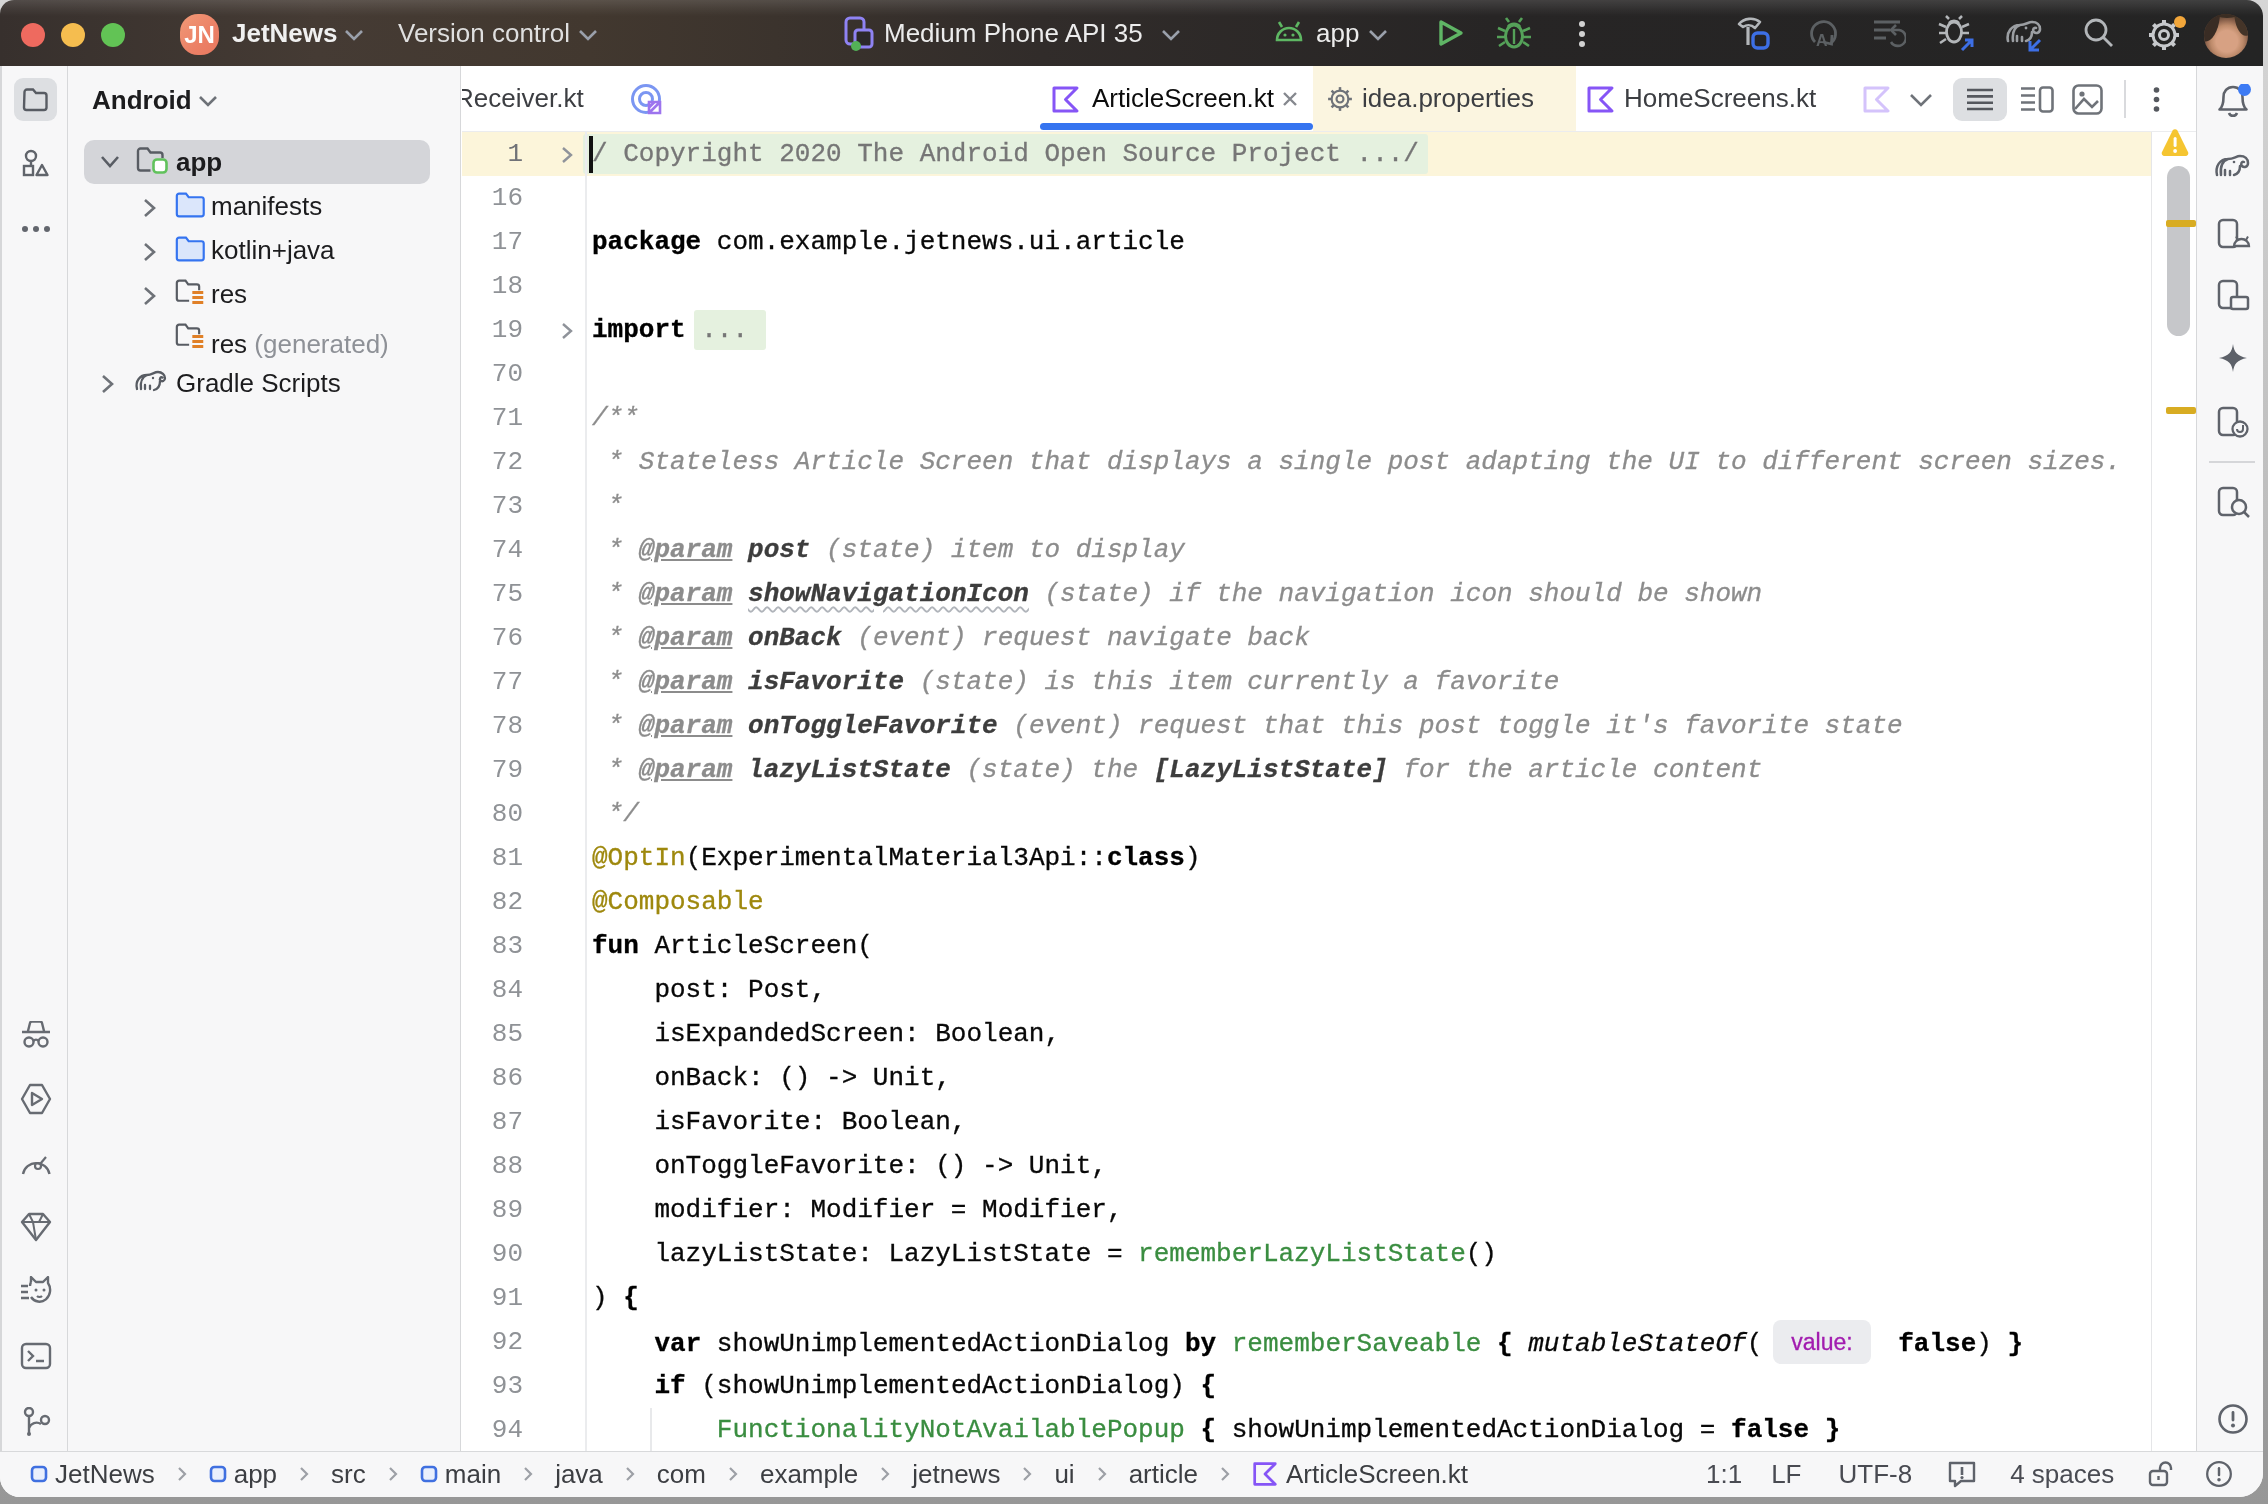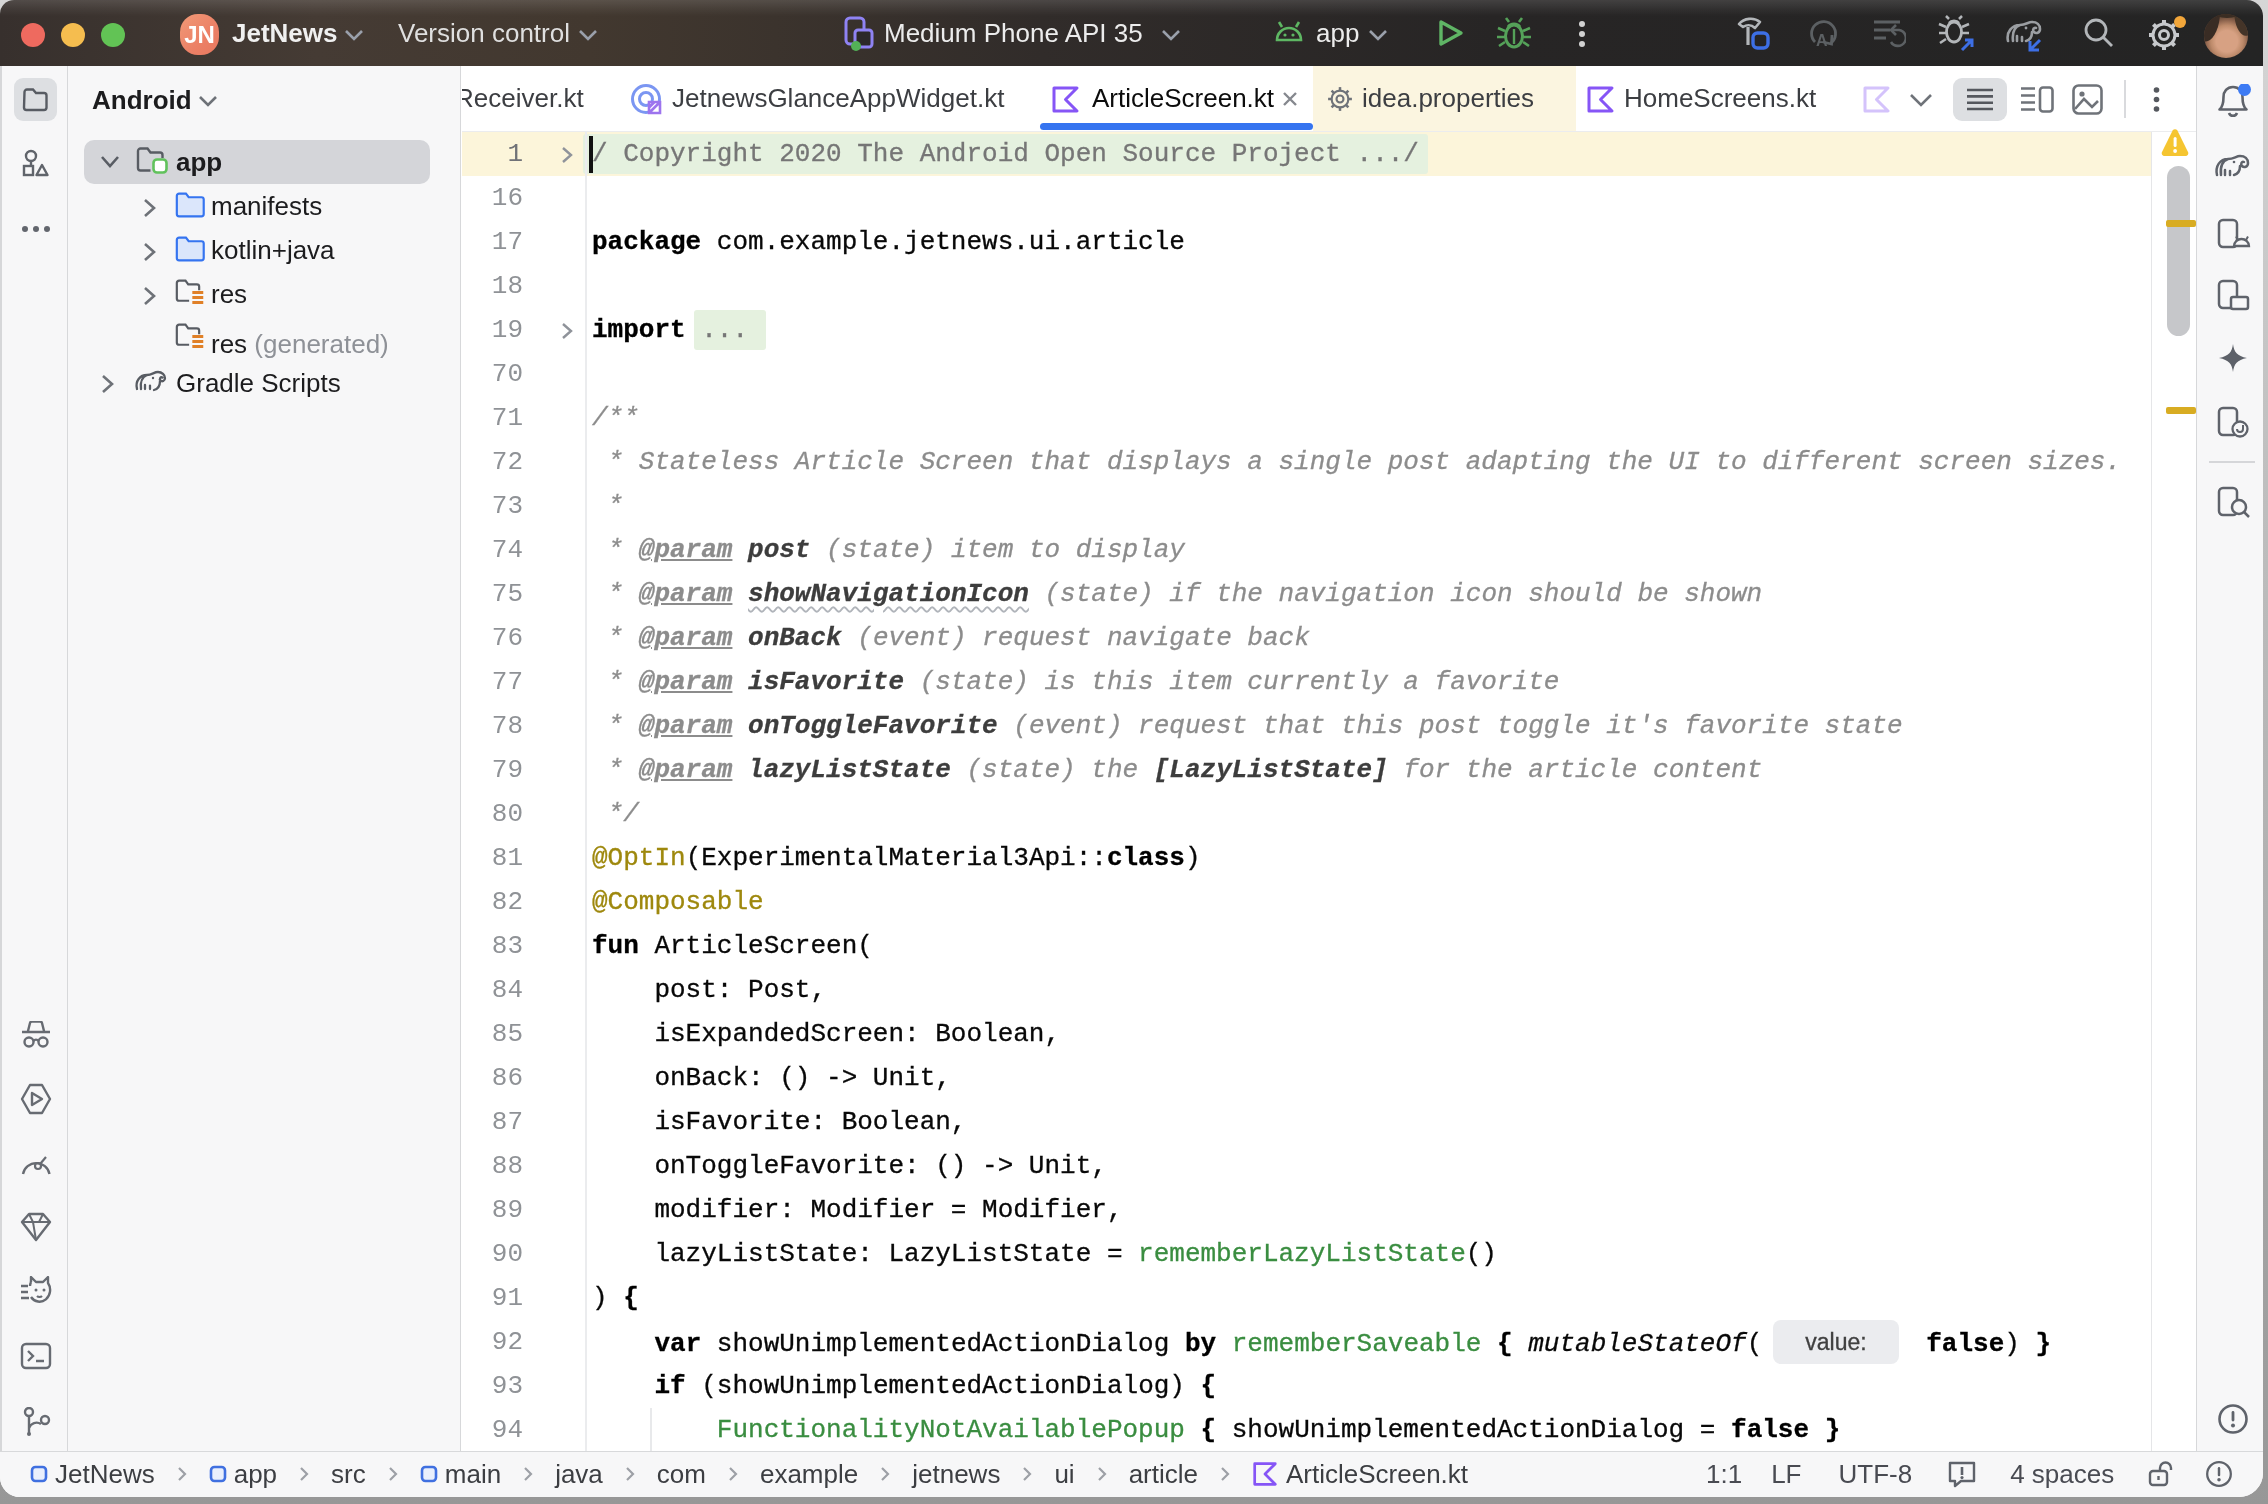--- a/index.html
+++ b/index.html
@@ -26,21 +26,21 @@
 .ann{color:#9e880d}
 .fn{color:#3a8d40}
 .cm{color:#8c8c8c;font-style:italic}
 .cmb{color:#3d3d3d;font-weight:bold;font-style:italic}
 .tag{color:#8c8c8c;font-weight:bold;font-style:italic;text-decoration:underline}
 .und{}
 .it{font-style:italic}
 .caretrow{position:absolute;left:462px;top:132px;width:1689px;height:44px;background:#fcf5da}
 .foldbg{position:absolute;background:#e5f1df;border-radius:3px}
 .caret{position:absolute;left:589px;top:136px;width:4px;height:37px;background:#111}
-.hint{display:inline-block;background:#ebecef;color:#404040;border-radius:8px;font-family:"Liberation Sans",sans-serif;font-size:23px;padding:0 32px;margin:0 12px 0 11px;vertical-align:1px}
+.hint{display:inline-block;background:#ebecef;color:#a21caf;border-radius:8px;font-family:"Liberation Sans",sans-serif;font-size:23px;padding:0 18px;margin:0 12px 0 11px;vertical-align:1px}
 
 .trow{position:absolute;height:44px;line-height:44px;font-size:26px;color:#1c1c1e;white-space:pre}
 .tabtext{position:absolute;top:0;height:77px;line-height:64px;font-size:26px;color:#3c3e42;white-space:pre}
 </style></head>
 <body>
 <div class="win">
  <div class="titlebar" id="titlebar">
   <div class="tl" style="left:21px;background:#ee6a5f"></div>
   <div class="tl" style="left:61px;background:#f5bd4f"></div>
   <div class="tl" style="left:101px;background:#62c355"></div>
@@ -246,21 +246,20 @@
   <div class="trow" style="left:108px;top:295px">Gradle Scripts</div>
  </div>
  <div class="tabbar" id="tabbar">
   <div class="abs" style="left:851px;top:0;width:263px;height:66px;background:#fbf5e0"></div>
   <div class="tabtext" style="left:-7px">Receiver.kt</div>
   <svg class="abs" style="left:167px;top:16px" width="36" height="36" viewBox="0 0 36 36">
    <circle cx="17" cy="17" r="13.5" fill="none" stroke="#7b96f2" stroke-width="3"></circle>
    <circle cx="17" cy="17" r="6.5" fill="none" stroke="#7b96f2" stroke-width="3"></circle>
    <path d="M20,20 h11 v11 h-11 z M20,25.5 l5.5,-5.5 M20,31 l11,-11" fill="#fff" stroke="#9d74ee" stroke-width="2.6"></path>
   </svg>
-  <div class="tabtext" style="left:210px">JetnewsGlanceAppWidget.kt</div>
   <svg class="abs" style="left:589px;top:19px" width="29" height="29" viewBox="0 0 29 29">
    <path d="M3,3 H26 L14.5,14.5 L26,26 H3 Z" fill="none" stroke="#8655f6" stroke-width="3" stroke-linejoin="round"></path>
   </svg>
   <div class="tabtext" style="left:630px;color:#0c0c0c">ArticleScreen.kt</div>
   <svg class="abs" style="left:819px;top:24px" width="18" height="18" viewBox="0 0 18 18">
         <path d="M3,3 L15,15 M15,3 L3,15" stroke="#85888e" stroke-width="2.4"></path>
       </svg>
   <svg class="abs" style="left:864px;top:19px" width="28" height="28" viewBox="0 0 40 40">
     <g stroke="#6f7379" stroke-width="3" fill="none">
       <circle cx="20" cy="20" r="12"></circle>

